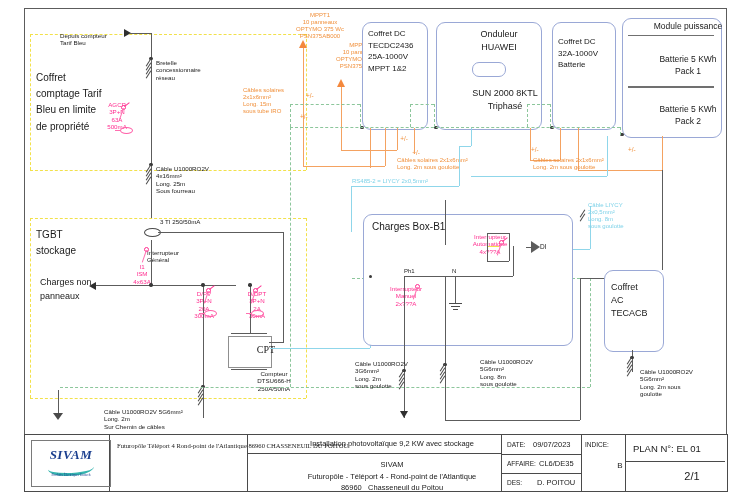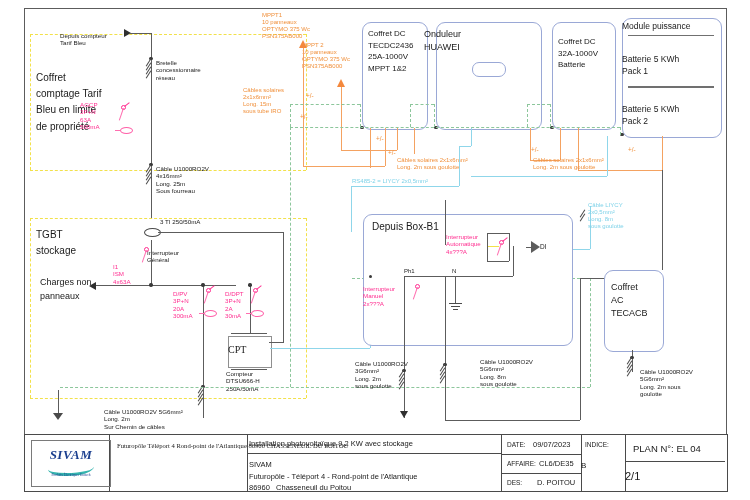--- a/index.html
+++ b/index.html
@@ -8,21 +8,21 @@
        font-family:"Liberation Sans", sans-serif;
        -webkit-font-smoothing:antialiased;}
   #sheet{position:relative;width:750px;height:500px;background:#fff;}
 
   
   .t{position:absolute;white-space:pre;line-height:1.18;}
   .blk{color:#1a1a1a;}
   .org{color:#f0903c;}
   .pnk{color:#ff2d8f;}
   .cyn{color:#7fd2e8;}
-  .ctr{text-align:left;}
+  .ctr{text-align:center;margin-left:17px;}
 
   
   .ln{position:absolute;}
   .hb{height:0;border-top:1.1px solid #5c5c5c;}
   .vb{width:0;border-left:1.1px solid #5c5c5c;}
   .ho{height:0;border-top:1.1px solid #f4a261;}
   .vo{width:0;border-left:1.1px solid #f4a261;}
   .hc{height:0;border-top:1.1px solid #8fd6ea;}
   .vc{width:0;border-left:1.1px solid #8fd6ea;}
   .hg{height:0;border-top:1.2px dashed #8cc69b;}
@@ -272,23 +272,25 @@
 25A-1000V
 MPPT 1&amp;2</div>
   <div class="dot" style="left:360.3px;top:126px;"></div>
   <div class="ln vo" style="left:370px;top:128px;height:40px;"></div>
   <div class="ln vo" style="left:385px;top:128px;height:12px;"></div>
   <div class="ln vo" style="left:397px;top:128px;height:12px;"></div>
   <div class="ln vo" style="left:414px;top:128px;height:26px;"></div>
   <div class="ln ho" style="left:370px;top:168px;width:0px;"></div>
 
   <div class="box" style="left:436px;top:22px;width:104px;height:106px;"></div>
-  <div class="boxtxt ctr" style="left:424px;top:28px;width:92px;font-size:9px;line-height:1.4;">Onduleur
+  <div class="boxtxt ctr" style="left:436px;top:28px;width:92px;font-size:9px;line-height:1.4;">Onduleur
 HUAWEI</div>
   <div class="ovl" style="left:472px;top:62px;"></div>
+  <div class="boxtxt ctr" style="left:436px;top:87px;width:104px;font-size:9px;line-height:1.4;">SUN 2000 8KTL
+Triphasé</div>
   <div class="dot" style="left:434.3px;top:126px;"></div>
 
   <div class="box" style="left:552px;top:22px;width:62px;height:106px;"></div>
   <div class="boxtxt" style="left:558px;top:36px;width:58px;font-size:8px;line-height:1.45;">Coffret DC
 32A-1000V
 Batterie</div>
   <div class="dot" style="left:550.3px;top:126px;"></div>
 
   <div class="box" style="left:622px;top:18px;width:98px;height:118px;"></div>
   <div class="boxtxt ctr" style="left:622px;top:21px;width:98px;font-size:8.5px;">Module puissance</div>
@@ -346,21 +348,21 @@
   <div class="t cyn" style="left:588px;top:202px;font-size:6px;">Câble LIYCY
 2x0,5mm²
 Long. 8m
 sous goulotte</div>
   <div class="hatch" style="left:578px;top:213px;">
     <i style="top:0;border-top-color:#4a4a4a;"></i>
       <i style="top:4px;border-top-color:#4a4a4a;"></i>
   </div>
 
   <div class="box" style="left:363px;top:214px;width:208px;height:130px;"></div>
-  <div class="boxtxt" style="left:372px;top:220px;font-size:10px;">Depuis Box-B1</div>
+  <div class="boxtxt" style="left:372px;top:220px;font-size:10px;">Charges Box-B1</div>
 
   <div class="t pnk ctr" style="left:446px;top:233px;width:54px;font-size:6.2px;">Interrupteur
 Automatique
 4x???A</div>
   <div class="t pnk ctr" style="left:363px;top:285px;width:52px;font-size:6.2px;">Interrupteur
 Manuel
 2x???A</div>
   <div class="t blk" style="left:404px;top:268px;font-size:6px;">Ph1</div>
   <div class="t blk" style="left:452px;top:268px;font-size:6px;">N</div>
   <div class="t blk" style="left:540px;top:243px;font-size:6.5px;">DI</div>
@@ -474,17 +476,17 @@
     <div class="t blk" style="left:482px;top:6px;font-size:6.5px;">DATE:</div>
     <div class="t blk" style="left:508px;top:6px;font-size:7.5px;">09/07/2023</div>
     <div class="t blk" style="left:482px;top:25px;font-size:6.5px;">AFFAIRE:</div>
     <div class="t blk" style="left:514px;top:25px;font-size:7.5px;">CL6/DE35</div>
     <div class="t blk" style="left:482px;top:44px;font-size:6.5px;">DES:</div>
     <div class="t blk" style="left:512px;top:44px;font-size:7.5px;">D. POITOU</div>
 
     <div class="t blk" style="left:560px;top:6px;font-size:6.5px;">INDICE:</div>
     <div class="t blk ctr" style="left:556px;top:26px;width:44px;font-size:8px;">B</div>
 
-    <div class="t blk" style="left:608px;top:8px;font-size:9.5px;">PLAN N°: EL 04</div>
+    <div class="t blk" style="left:608px;top:8px;font-size:9.5px;">PLAN N°: EL 01</div>
     <div class="t blk ctr" style="left:600px;top:35px;width:100px;font-size:11px;">2/1</div>
   </div>
 
 </div>
 
 </body></html>

